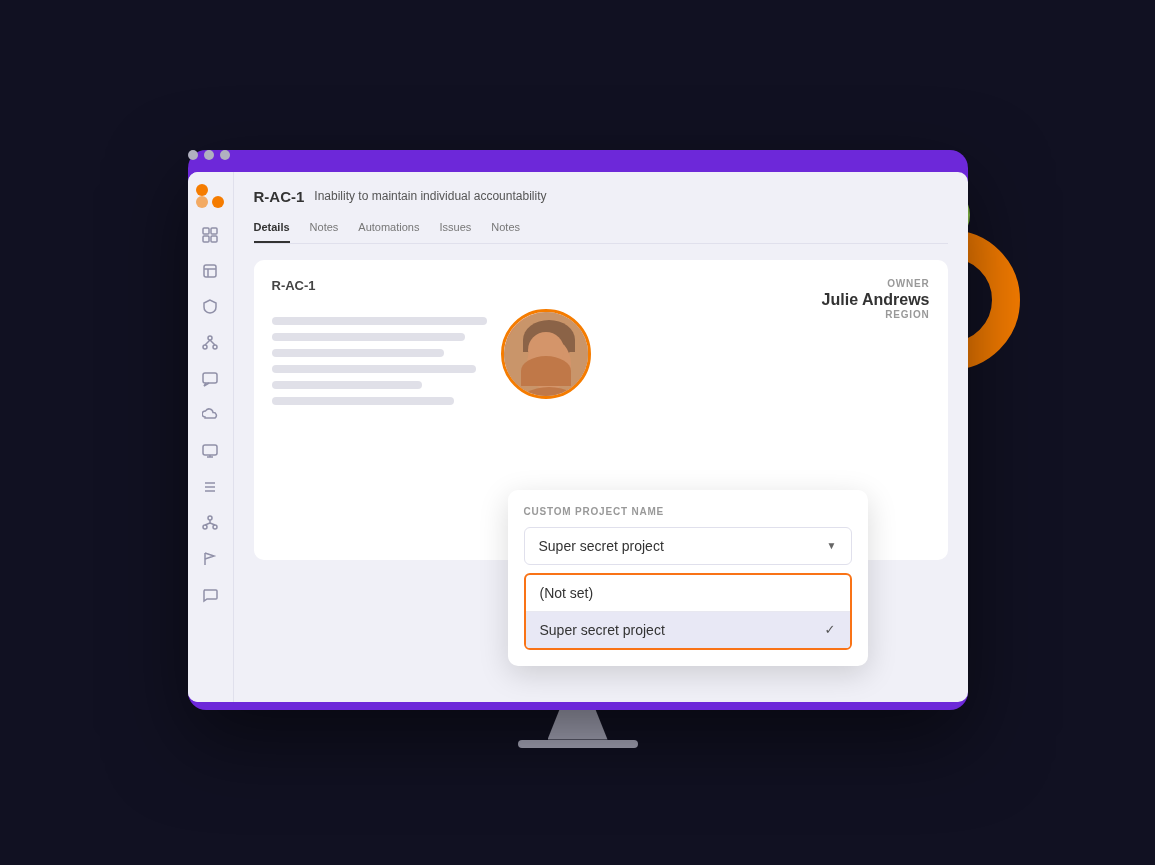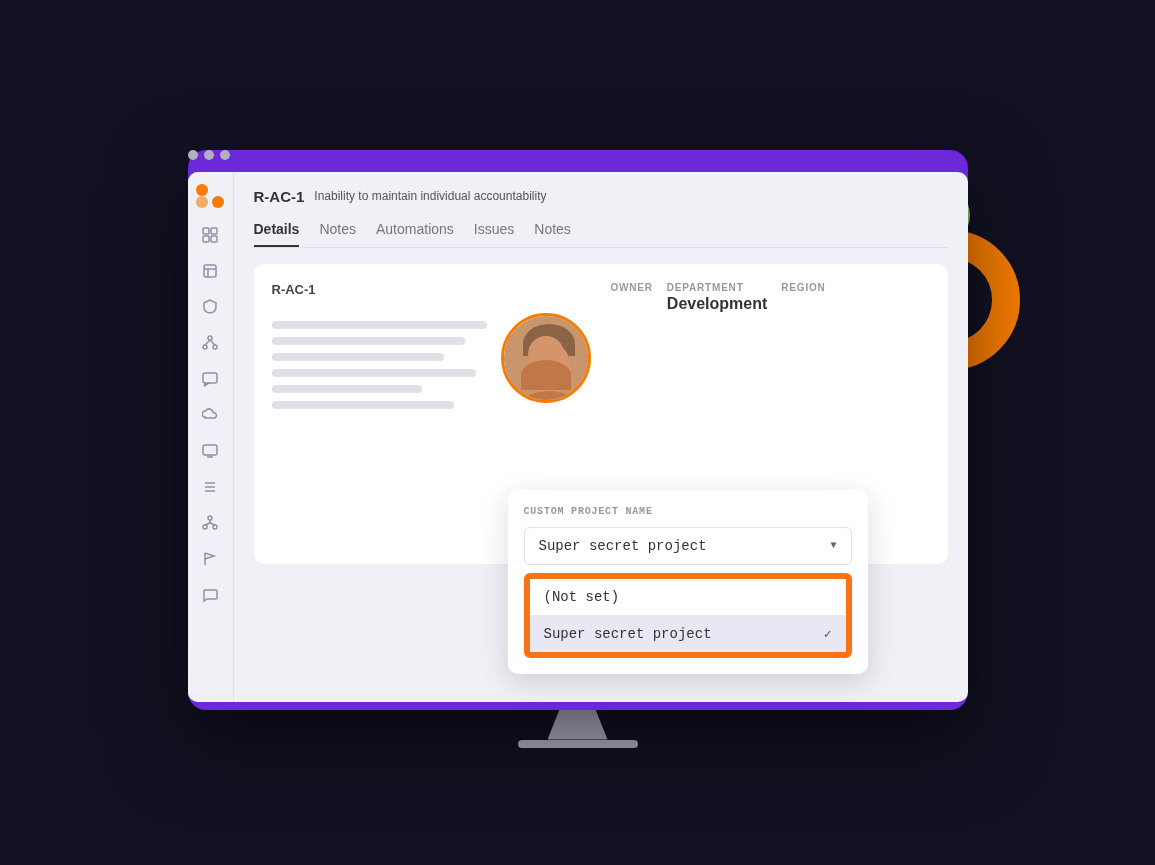--- a/index.html
+++ b/index.html
@@ -173,21 +173,21 @@
 
     .tabs {
       display: flex;
       gap: 20px;
       margin-bottom: 16px;
       border-bottom: 1px solid #e0e0ec;
       padding-bottom: 0;
     }
 
     .tab {
-      font-size: 14px;
+      font-size: 11px;
       color: #777;
       padding-bottom: 8px;
       cursor: pointer;
       border-bottom: 2px solid transparent;
     }
 
     .tab.active {
       color: #333;
       font-weight: 600;
       border-bottom: 2px solid #333;
@@ -261,22 +261,22 @@
       background: #c07848;
       border-radius: 50% 50% 0 0;
       bottom: 10px;
       left: 50%;
       transform: translateX(-50%);
     }
 
     .card-right {
       flex: 1;
       display: flex;
-      flex-direction: row;
-      gap: 14px;
+      flex-direction: column;
+      text-align: right;
     }
 
     .field-group {
       display: flex;
       flex-direction: column;
       gap: 2px;
     }
 
     .field-label {
       font-size: 10px;
@@ -296,21 +296,20 @@
     .dropdown-panel {
       position: absolute;
       background: white;
       border-radius: 10px;
       box-shadow: 0 8px 30px rgba(0,0,0,0.15);
       width: 360px;
       padding: 16px;
       z-index: 30;
       top: 340px;
       right: 100px;
-      font-family: Liberation Mono, monospace;
     }
 
     .dropdown-label {
       font-size: 10px;
       font-weight: 700;
       color: #999;
       letter-spacing: 0.08em;
       text-transform: uppercase;
       margin-bottom: 10px;
     }
@@ -331,21 +330,21 @@
       font-size: 14px;
       color: #333;
     }
 
     .dropdown-arrow {
       font-size: 10px;
       color: #666;
     }
 
     .dropdown-options {
-      border: 6px solid #f97316;
+      border: 2px solid #f97316;
       border-radius: 6px;
       overflow: hidden;
     }
 
     .dropdown-option {
       padding: 10px 14px;
       font-size: 14px;
       color: #333;
       cursor: pointer;
       display: flex;
@@ -536,24 +535,21 @@
                     <ellipse cx="45" cy="95" rx="32" ry="20" fill="#c07848"></ellipse>
                   </svg>
                 </div>
               </div>
             </div>
           </div>
 
           <div class="card-right">
             <div class="field-group">
               <span class="field-label">OWNER</span>
-            </div>
-            <div class="field-group">
-              <span class="field-label">DEPARTMENT</span>
-              <span class="field-value">Development</span>
+              <span class="field-value">Julie Andrews</span>
             </div>
             <div class="field-group">
               <span class="field-label">REGION</span>
             </div>
           </div>
 
         </div>
       </div>
     </div>
 

